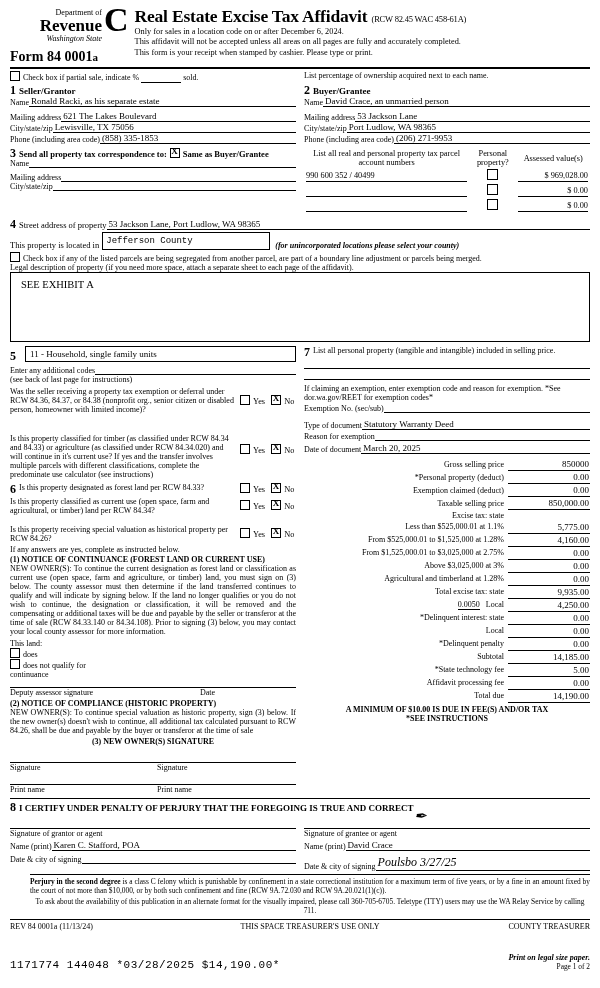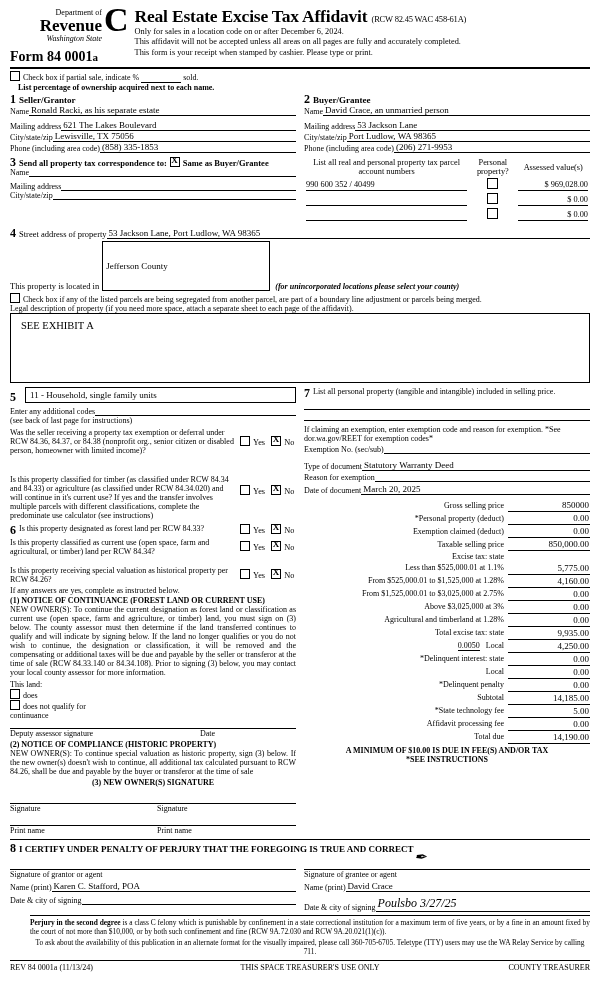--- a/index.html
+++ b/index.html
@@ -62,27 +62,27 @@
     </div>
     <div class="bigC">C</div>
     <div class="titlewrap">
       <div class="maintitle"><span>Real Estate Excise Tax Affidavit</span> <span class="rcw">(RCW 82.45 WAC 458-61A)</span></div>
       <div class="subline">Only for sales in a location code on or after December 6, 2024.</div>
       <div class="subline">This affidavit will not be accepted unless all areas on all pages are fully and accurately completed.</div>
       <div class="subline"><span>This form is your receipt when stamped by cashier. Please type or print.</span></div>
     </div>
   </div>
 
-  <div class="row" style="margin-top:2px;flex-direction:column;">
+  <div class="row" style="margin-top:2px;">
     <div style="width:286px;" class="t8">
       <span class="cb"></span><span>Check box if partial sale, indicate %</span>
       <span class="underlined" style="width:40px;">&nbsp;</span>
       <span>sold.</span>
     </div>
-    <div class="t8" style="flex:1;padding-left:8px;font-weight:bold;">List percentage of ownership acquired next to each name.</div>
+    <div class="t8" style="flex:1;padding-left:8px;">List percentage of ownership acquired next to each name.</div>
   </div>
 
   <div class="col2" style="margin-top:1px;">
     <div class="cola">
       <div class="row" style="align-items:baseline;">
         <span class="num">1</span>
         <span class="t9 bold">Seller/Grantor</span>
       </div>
       <div class="flexline">
           <span class="t8">Name</span>
@@ -177,21 +177,21 @@
   </div>
 
   <div style="margin-top:4px;">
     <div class="flexline">
       <span class="num">4</span>
       <span class="t85">Street address of property</span>
       <span class="fill">53 Jackson Lane, Port Ludlow, WA 98365</span>
     </div>
     <div class="flexline" style="margin-top:2px;">
       <span class="t85">This property is located in</span>
-      <span class="box t9" style="width:160px;margin-left:3px;padding:19px 3px;">Jefferson County</span>
+      <span class="box t9" style="width:160px;margin-left:3px;padding:3px 3px;font-family:Liberation Mono, monospace;">Jefferson County</span>
       <span class="t8 bold ital" style="margin-left:5px;">(for unincorporated locations please select your county)</span>
     </div>
     <div class="t8" style="margin-top:2px;">
       <span class="cb"></span><span>Check box if any of the listed parcels are being segregated from another parcel, are part of a boundary line adjustment or parcels being merged.</span>
     </div>
     <div class="t8">Legal description of property (if you need more space, attach a separate sheet to each page of the affidavit).</div>
     <div class="exhibit">
       <span style="font-size:10.5px;">SEE EXHIBIT A</span>
     </div>
   </div>

